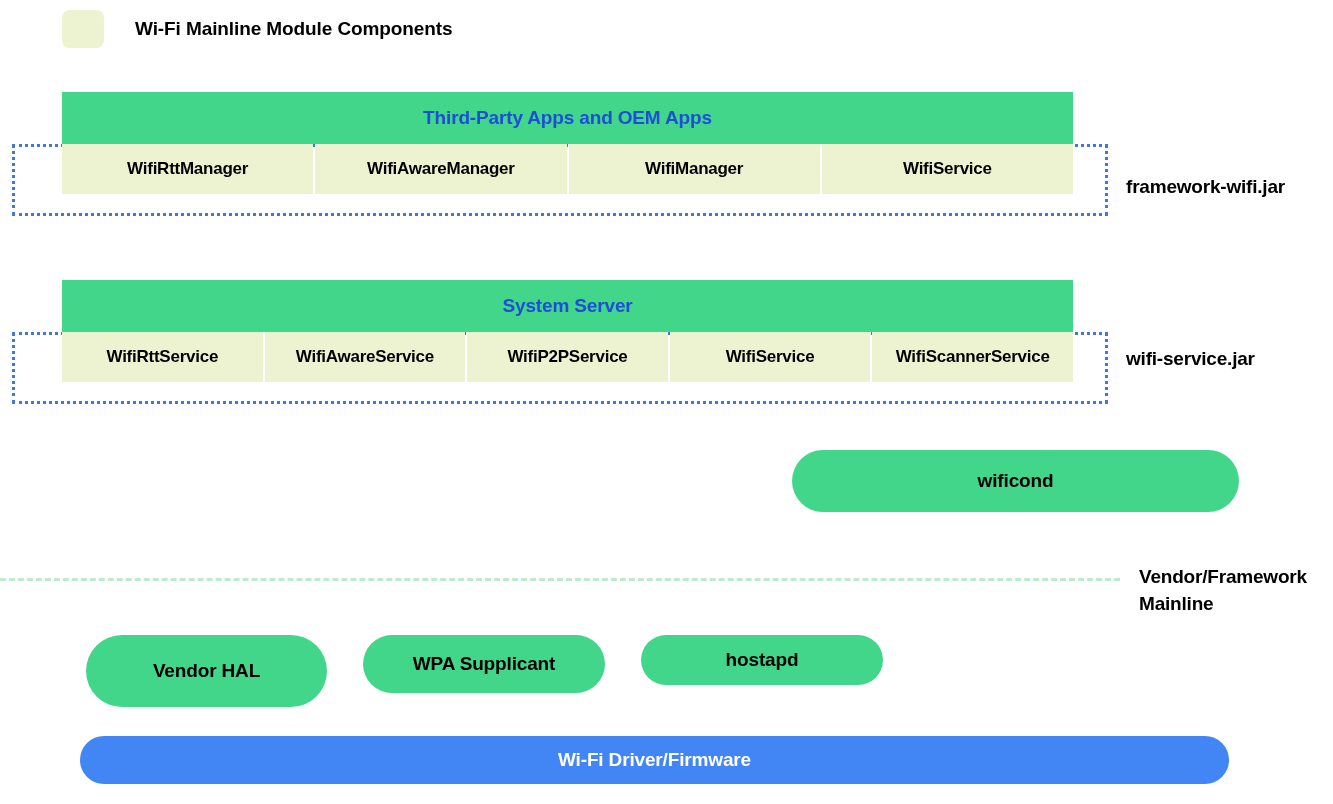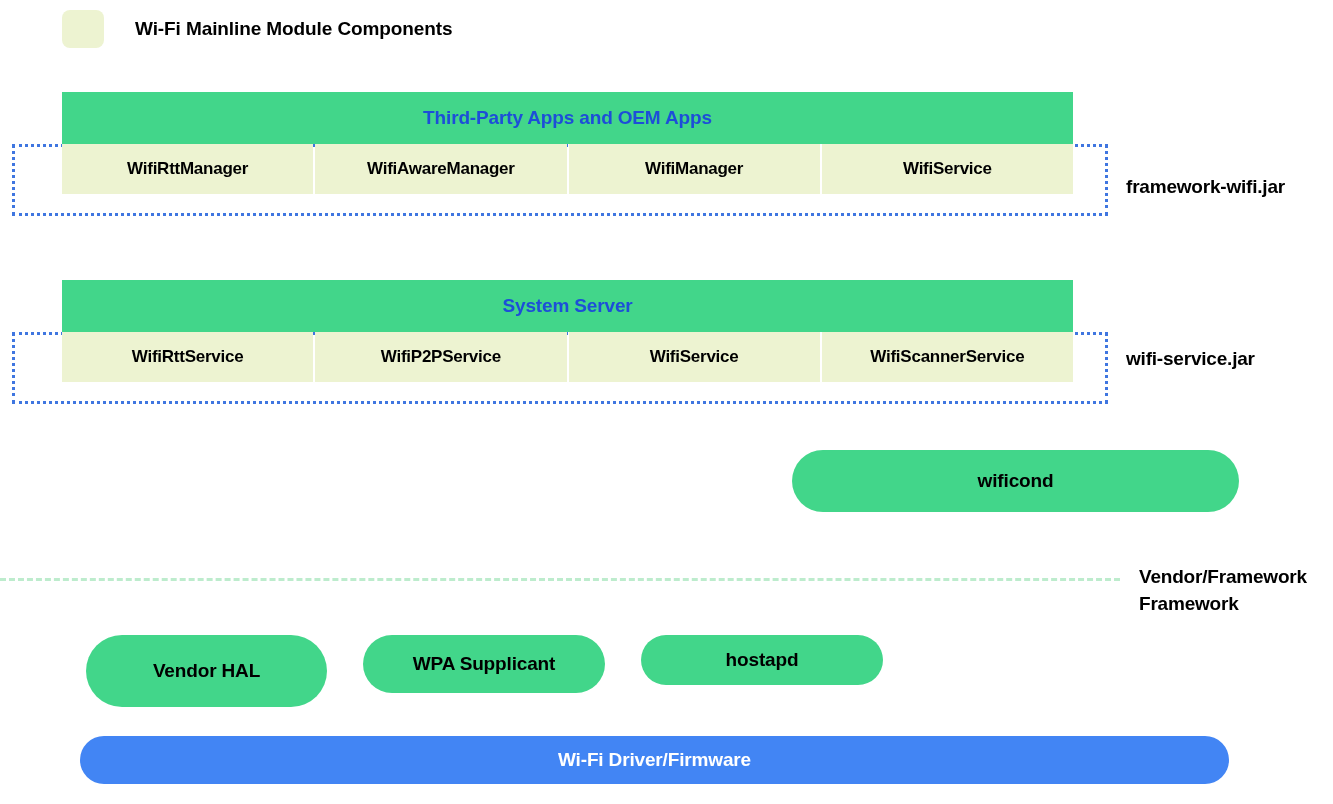--- a/index.html
+++ b/index.html
@@ -167,41 +167,44 @@
 
 <div class="layer" style="top:280px;">
   <div class="band">
     <span class="band-title">System Server</span>
   </div>
   <div class="children">
     <div class="child">
       <span class="child-label">WifiRttService</span>
     </div>
     <div class="child">
+      <span class="child-label">WifiAwareService</span>
+    </div>
+    <div class="child">
       <span class="child-label">WifiP2PService</span>
     </div>
     <div class="child">
       <span class="child-label">WifiService</span>
     </div>
     <div class="child">
       <span class="child-label">WifiScannerService</span>
     </div>
   </div>
 </div>
 
 <div class="jar-label" style="left:1126px; top:348px;">wifi-service.jar</div>
 
 <div class="pill green" style="left:792px; top:450px; width:447px; height:62px;">
   <span>wificond</span>
 </div>
 
 <div id="boundary-line"></div>
 <div id="boundary-label">
   <div>Vendor/Framework</div>
-  <div>Framework</div>
+  <div>Mainline</div>
 </div>
 
 <div class="pill green" style="left:86px; top:635px; width:241px; height:72px;">
   <span>Vendor HAL</span>
 </div>
 <div class="pill green" style="left:363px; top:635px; width:242px; height:58px;">
   <span>WPA Supplicant</span>
 </div>
 <div class="pill green" style="left:641px; top:635px; width:242px; height:50px;">
   <span>hostapd</span>

